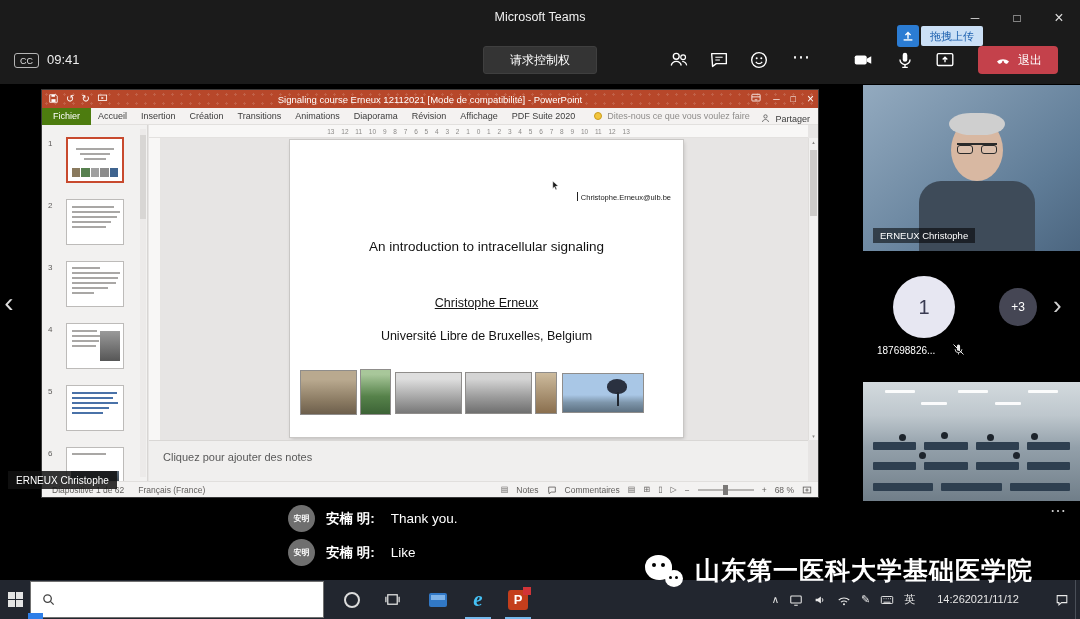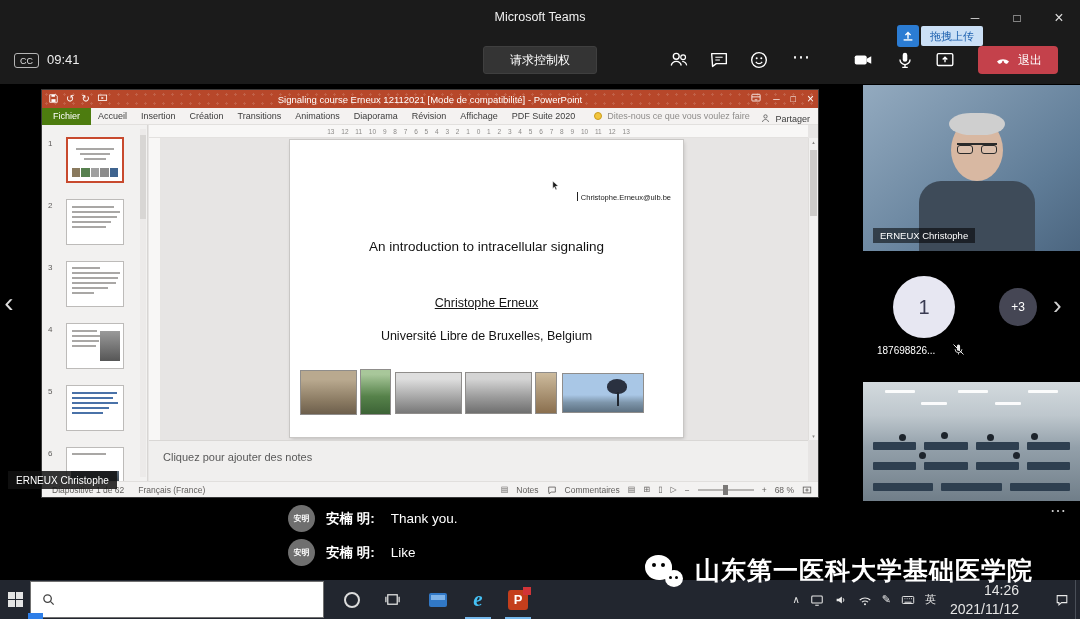--- a/index.html
+++ b/index.html
@@ -155,21 +155,21 @@
   .appwin i{position:absolute;left:2px;top:2px;right:2px;height:5px;background:#7FB3E8;display:block;}
   .ie-e{font-family:"Liberation Serif",serif;font-style:italic;font-weight:bold;font-size:21px;color:#45C1F5;line-height:1;}
   .ppt-app{width:20px;height:20px;background:#C43E1C;border-radius:3px;color:#fff;font-size:13px;font-weight:bold;display:flex;align-items:center;justify-content:center;position:relative;}
   .ppt-badge{position:absolute;right:-3px;top:-3px;width:8px;height:8px;background:#D13438;}
   .tb-spacer{flex:1;}
   .tray{display:flex;align-items:center;gap:10px;color:#e6e6e6;padding-right:6px;}
   .tray svg{width:14px;height:14px;display:block;}
   .tray .g{font-size:11px;}
   .caret-up{font-size:10px;color:#e6e6e6;}
   .ime{font-size:11px;}
-  .clock{display:flex;flex-direction:column;align-items:flex-end;font-size:14px;line-height:1.35;margin:0 26px 0 4px;}
+  .clock{display:flex;flex-direction:row;align-items:flex-end;font-size:11px;line-height:1.35;margin:0 26px 0 12px;}
   .show-desktop{width:5px;align-self:stretch;border-left:1px solid #4a4f58;}
   .corner-blue{position:absolute;left:28px;bottom:0;width:15px;height:6px;background:#2F7FE8;z-index:15;}
 </style>
 </head>
 <body>
 
 <div class="screen">
 
   <div class="tbar">
     <div class="tbar-title">Microsoft Teams</div>

